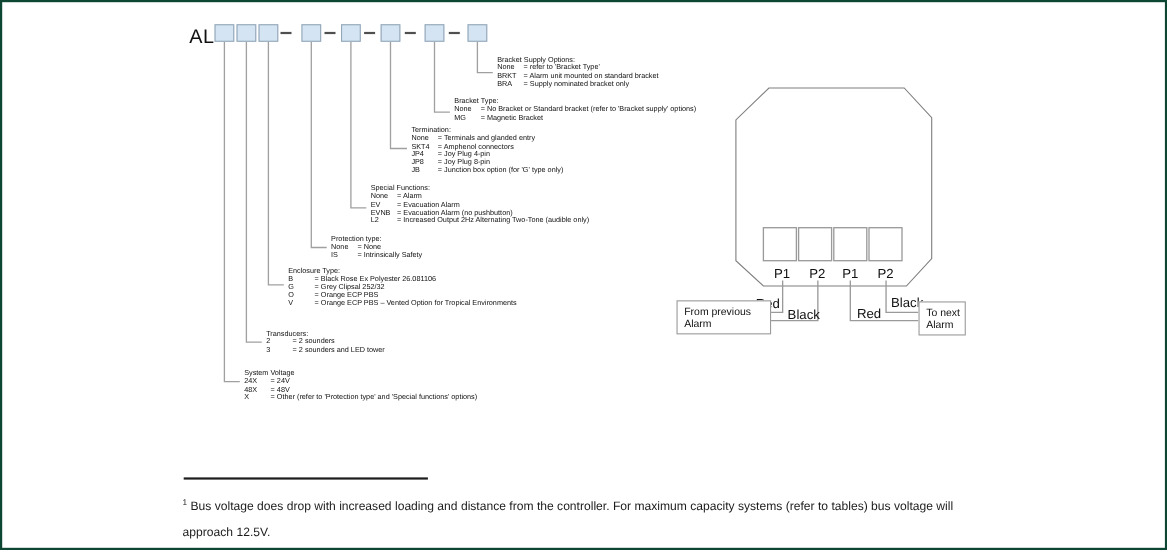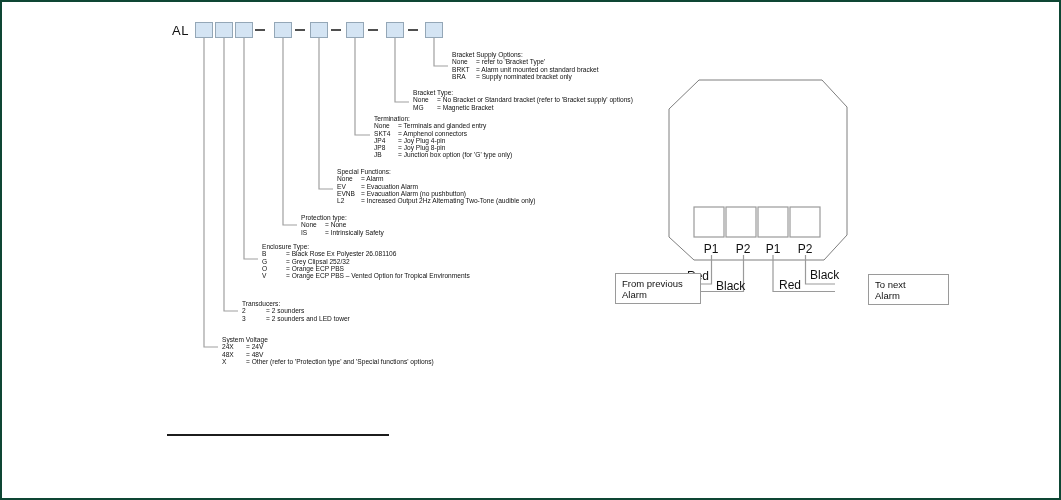--- a/index.html
+++ b/index.html
@@ -1,20 +1,20 @@
 <!DOCTYPE html>
 <html><head>
 <meta charset="utf-8">
 <style>
   html,body{margin:0;padding:0;}
   body{font-family:"Liberation Sans","DejaVu Sans",sans-serif;background:#fff;}
   #page{position:relative;width:1061px;height:500px;box-sizing:border-box;
         border:2px solid #0e4634;background:#ffffff;overflow:hidden;}
   .abs{position:absolute;}
-  .al-prefix{font-size:13px;color:#111;letter-spacing:0.5px;}
+  .al-prefix{font-size:18px;color:#111;letter-spacing:0.5px;}
   .code-box{width:18px;height:16px;background:#d4e4f3;border:1px solid #94a7b7;box-sizing:border-box;}
   .dash{width:10px;height:2px;background:#4f4f4f;}
   svg.overlay{position:absolute;left:0;top:0;pointer-events:none;}
   .group{font-size:6.6px;line-height:7.3px;color:#111;white-space:nowrap;}
   .g-title{white-space:nowrap;}
   .opt-row{display:flex;}
   .opt-code{display:inline-block;width:24px;flex:0 0 24px;}
   .opt-desc{white-space:nowrap;}
   .plabel{font-size:12px;color:#111;width:20px;text-align:center;}
   .conn-box{border:1px solid #9a9a9a;background:#fff;box-sizing:border-box;
@@ -226,21 +226,24 @@
 
   <div class="abs wire-label" style="left:685px;top:267px;">Red</div>
   <div class="abs wire-label" style="left:714px;top:277px;">Black</div>
   <div class="abs wire-label" style="left:777px;top:276px;">Red</div>
   <div class="abs wire-label" style="left:808px;top:266px;">Black</div>
 
   <div class="abs conn-box" style="left:613px;top:271px;width:86px;height:31px;">
     <div>From previous</div>
     <div>Alarm</div>
   </div>
-  <div class="abs conn-box" style="left:833px;top:272px;width:81px;height:31px;margin-left:33px;">
+  <div class="abs conn-box" style="left:833px;top:272px;width:43px;height:31px;">
     <div>To next</div>
     <div>Alarm</div>
   </div>
 
 
   <div class="abs fn-rule" style="left:165px;top:432px;"></div>
+  <div class="abs footnote" style="left:164px;top:443px;">
+    <sup>1</sup><span>Bus voltage does drop with increased loading and distance from the controller. For maximum capacity systems (refer to tables) bus voltage will approach 12.5V.</span>
+  </div>
 
 </div>
 
 </body></html>

